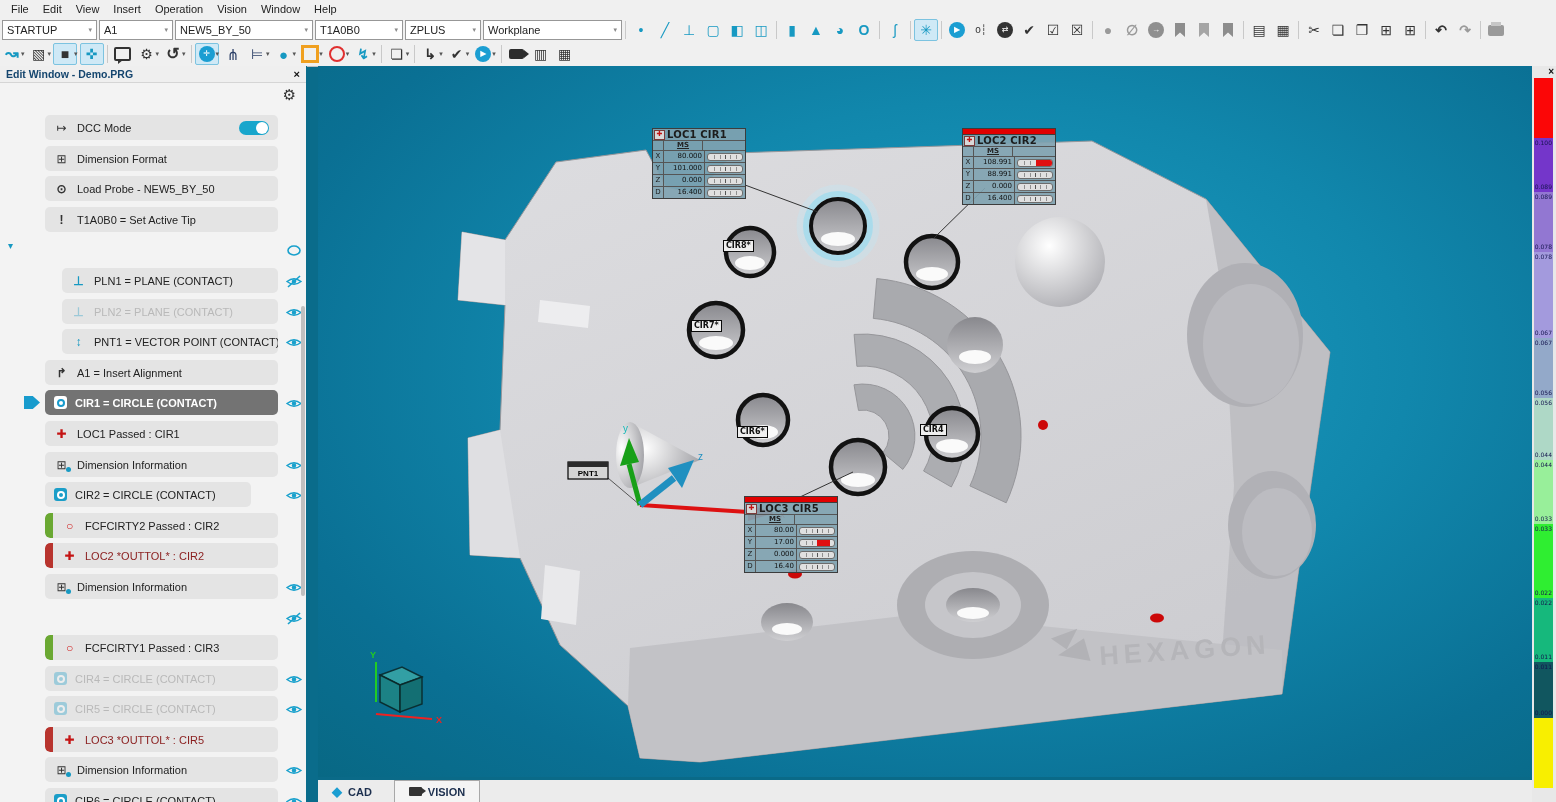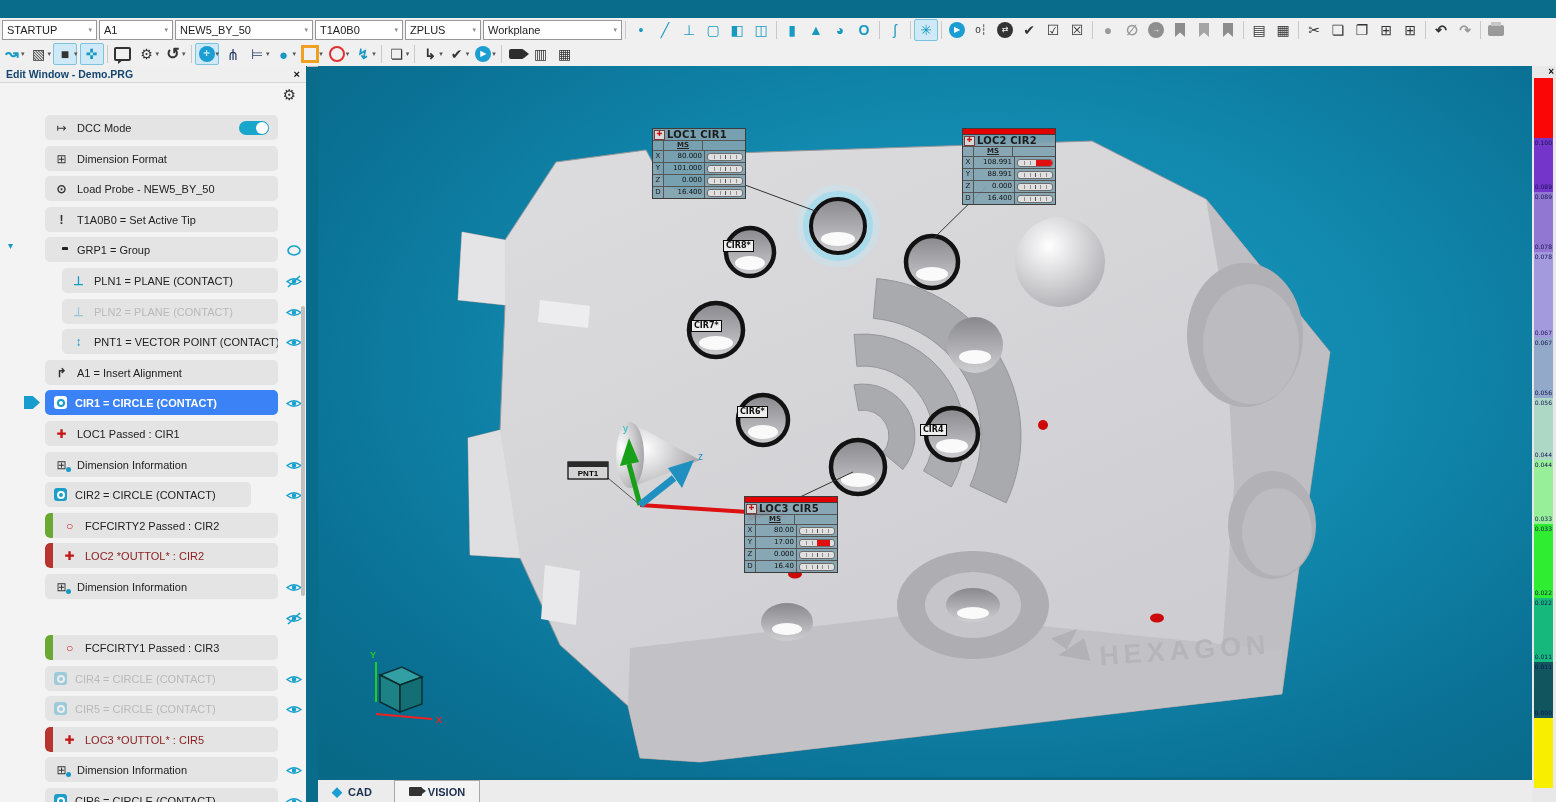--- a/index.html
+++ b/index.html
@@ -31,21 +31,21 @@
   .bub{width:13px;height:10px;border:2px solid #333;border-radius:2px;position:relative;flex:none;}
   .bub::after{content:"";position:absolute;left:2px;bottom:-5px;border-top:4px solid #333;border-right:5px solid transparent;}
   
   .lp{position:absolute;left:0;top:66px;width:306px;bottom:0;background:#f3f3f3;overflow:hidden;border-right:1px solid #0a6c8b;}
   .lp-head{height:16px;background:#efefef;border-bottom:1px solid #d5d5d5;display:flex;align-items:center;justify-content:space-between;padding:0 6px;font-size:10.5px;font-weight:bold;color:#14456e;}
   .lp-close{color:#111;font-size:11px;font-weight:bold;cursor:default;}
   .lp-gear{position:absolute;top:20px;right:10px;font-size:15px;color:#333;}
   .prow{position:absolute;height:25px;display:flex;align-items:center;}
   .pbody{flex:1;height:25px;background:#e4e4e4;border-radius:5px;display:flex;align-items:center;padding:0 9px;gap:8px;font-size:11px;color:#222;position:relative;overflow:hidden;white-space:nowrap;}
   .pbody .picon{flex:none;width:15px;text-align:center;font-size:12px;line-height:1;}
-  .pbody.sel{background:#3b82f6;color:#fff;font-weight:bold;}
+  .pbody.sel{background:#737373;color:#fff;font-weight:bold;}
   .pbody.dim{color:#b9b9b9;}
   .pbody.dim .picon,.pbody.dim .ic-cf{opacity:.35;}
   .pbody.redtext{color:#8a1d1d;}
   .pbody.barg::before,.pbody.barr::before{content:"";position:absolute;left:0;top:0;bottom:0;width:8px;border-radius:5px 0 0 5px;}
   .pbody.barg::before{background:#6aa832;}
   .pbody.barr::before{background:#b8342e;}
   .pbody.barg,.pbody.barr{padding-left:17px;}
   .ic-cf{width:13px;height:13px;border-radius:3px;background:#1b9ec8;position:relative;flex:none;}
   .ic-cf::after{content:"";position:absolute;inset:2.5px;border:2px solid #fff;border-radius:50%;}
   .sel .ic-cf{background:#fff;}
@@ -93,20 +93,30 @@
   .cbp{position:absolute;right:0;top:66px;width:24px;bottom:0;background:#e8e8e8;}
   .cb-close{position:absolute;top:0;right:2px;font-size:10px;font-weight:bold;color:#111;}
   .cbseg{position:absolute;left:2px;width:19px;}
   .cbl{position:absolute;right:4px;font-size:6px;line-height:6px;color:#14144e;font-family:"DejaVu Sans",sans-serif;}
 </style>
 </head>
 <body>
 
 <div class="app">
 
+  <div class="menubar">
+    <span>File</span>
+    <span>Edit</span>
+    <span>View</span>
+    <span>Insert</span>
+    <span>Operation</span>
+    <span>Vision</span>
+    <span>Window</span>
+    <span>Help</span>
+  </div>
 
   <div class="tb tb1">
     <div class="dd" style="width:85px">
         <span>STARTUP</span>
         <span class="car">▾</span>
       </div>
     <div class="dd" style="width:64px">
         <span>A1</span>
         <span class="car">▾</span>
       </div>
@@ -268,26 +278,20 @@
     <div class="prow" style="left:45px;top:110px;width:233px">
         <div class="pbody">
           <span class="picon dark" style="font-weight:bold">⊙</span>
           <span class="plabel">Load Probe - NEW5_BY_50</span>
         </div>
       </div>
     <div class="prow" style="left:45px;top:141px;width:233px">
         <div class="pbody">
           <span class="picon dark" style="font-weight:bold">!</span>
           <span class="plabel">T1A0B0 = Set Active Tip</span>
-        </div>
-      </div>
-    <div class="prow" style="left:45px;top:171px;width:233px">
-        <div class="pbody">
-          <span class="picon"><span class="ic-fold"></span></span>
-          <span class="plabel">GRP1 = Group</span>
         </div>
       </div>
     <div class="prow" style="left:62px;top:202px;width:216px">
         <div class="pbody">
           <span class="picon teal" style="font-weight:bold">⊥</span>
           <span class="plabel">PLN1 = PLANE (CONTACT)</span>
         </div>
       </div>
     <div class="prow" style="left:62px;top:233px;width:216px">
         <div class="pbody dim">
@@ -554,21 +558,21 @@
 
       <g transform="rotate(-4 800 600)" opacity="0.95">
         <polygon points="735,568 762,560 750,580" fill="#b2b2b6"></polygon>
         <polygon points="741,585 773,593 768,570" fill="#b2b2b6"></polygon>
         <text x="782" y="598" font-size="27" font-weight="bold" fill="#b5b5b9" letter-spacing="5">HEXAGON</text>
       </g>
     </svg>
 
     <span class="ctag" style="left:405px;top:174px">CIR8*</span>
     <span class="ctag" style="left:373px;top:254px">CIR7*</span>
-    <span class="ctag" style="left:419px;top:340px">CIR6*</span>
+    <span class="ctag" style="left:419px;top:360px">CIR6*</span>
     <span class="ctag" style="left:602px;top:358px">CIR4</span>
 
     <div class="mlabel" style="left:334px;top:62px">
       <div class="ml-head">
           <span class="ml-ic">✚</span>
           <span class="ml-title">LOC1 CIR1</span>
         </div>
       <div class="ml-sub">
           <span class="ml-c1"></span>
           <span class="ml-c2">MS</span>

